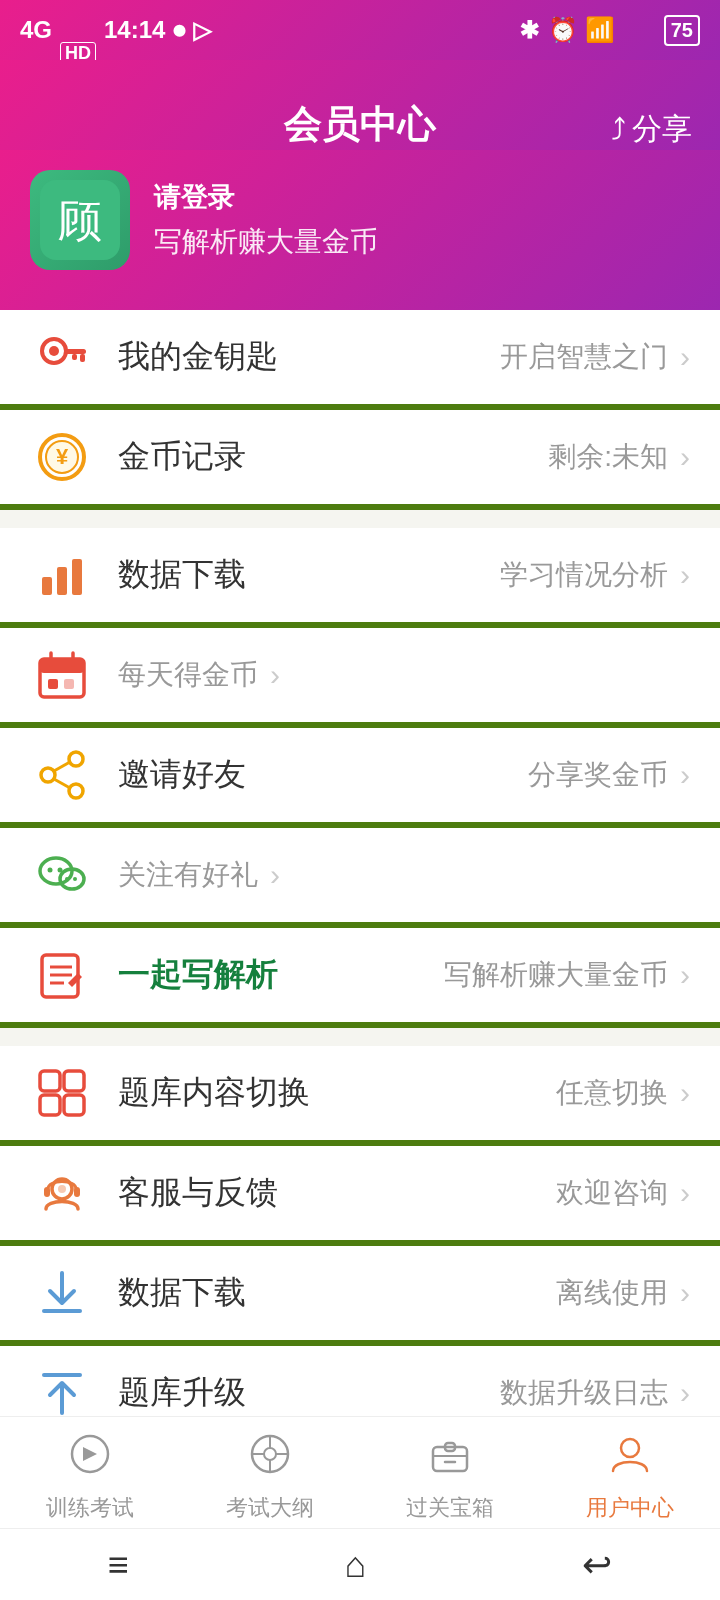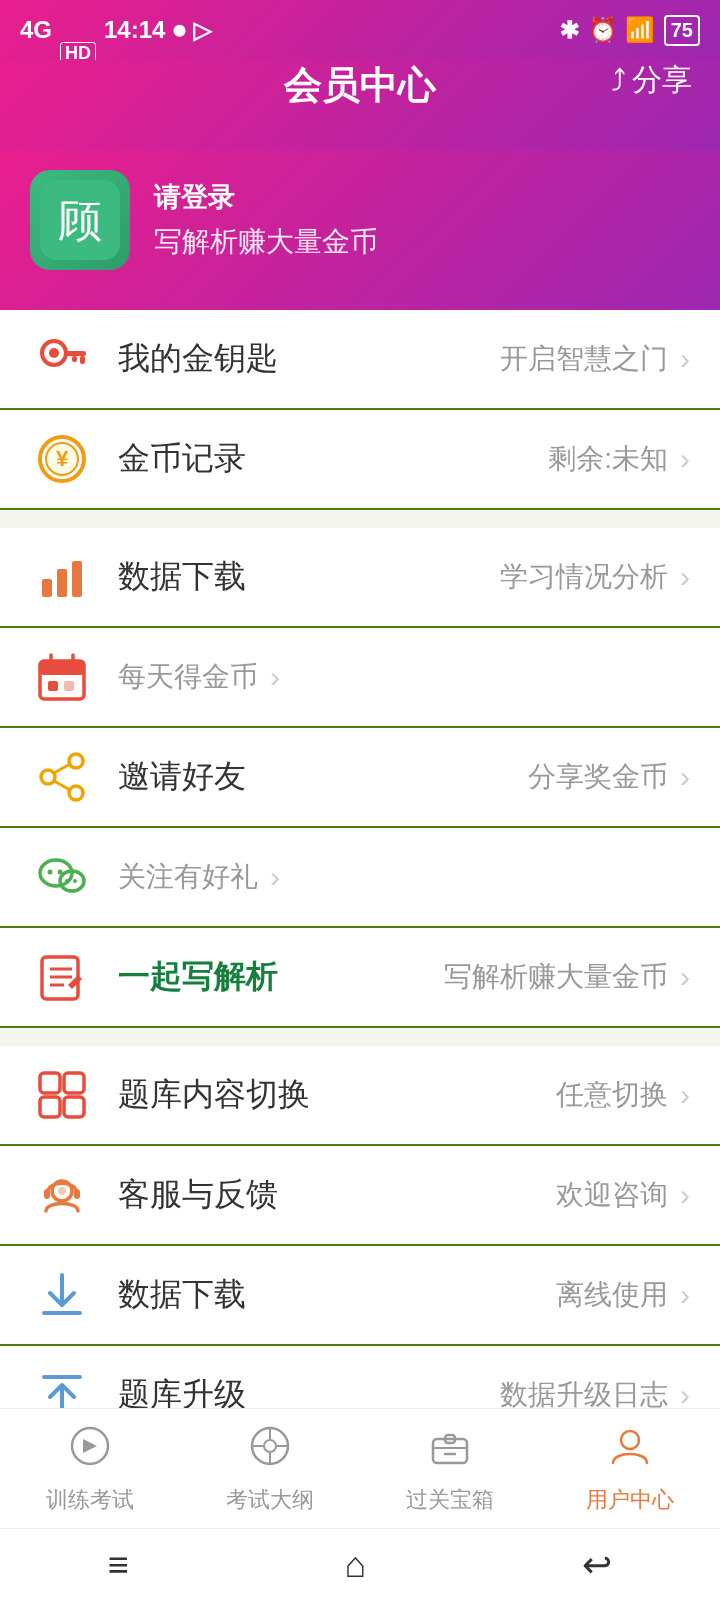--- a/index.html
+++ b/index.html
@@ -22,29 +22,29 @@
       padding: 0 20px;
       color: white;
       font-size: 26px;
       font-weight: 600;
     }
     .status-left { display: flex; align-items: center; gap: 8px; font-size: 24px; }
     .status-right { display: flex; align-items: center; gap: 8px; font-size: 24px; }
     .battery-icon {
       display: inline-flex; align-items: center; justify-content: center;
       border: 2px solid white; border-radius: 4px; padding: 2px 5px;
-      font-size: 20px; font-weight: bold;
+      font-size: 20px; font-weight: bold; margin-left: 40px;
     }
 
     
     .header {
       height: 90px;
       background: linear-gradient(135deg, #e91e8c 0%, #9c27b0 100%);
       display: flex;
-      align-items: flex-start;
+      align-items: flex-end;
       justify-content: center;
       position: relative;
     }
     .header-title {
       color: white;
       font-size: 38px;
       font-weight: 600;
     }
     .header-share {
       position: absolute;
@@ -93,21 +93,21 @@
     
     .menu-section {
       background: white;
       margin-bottom: 0;
     }
     .menu-item {
       display: flex;
       align-items: center;
       padding: 0 30px;
       height: 100px;
-      border-bottom: 2px solid #4d7c0f;
+      border-bottom: 6px solid #4d7c0f;
       cursor: pointer;
       background: white;
     }
     .menu-icon {
       width: 64px;
       height: 64px;
       display: flex;
       align-items: center;
       justify-content: center;
       margin-right: 24px;
@@ -136,21 +136,21 @@
     }
 
     .section-divider {
       height: 18px;
       background: #f5f5f0;
     }
 
     
     .bottom-nav {
       position: fixed;
-      bottom: 72px;
+      bottom: 64px;
       left: 0;
       width: 720px;
       height: 120px;
       background: white;
       border-top: 1px solid #eee;
       display: flex;
       align-items: center;
       justify-content: space-around;
     }
     .nav-item {

